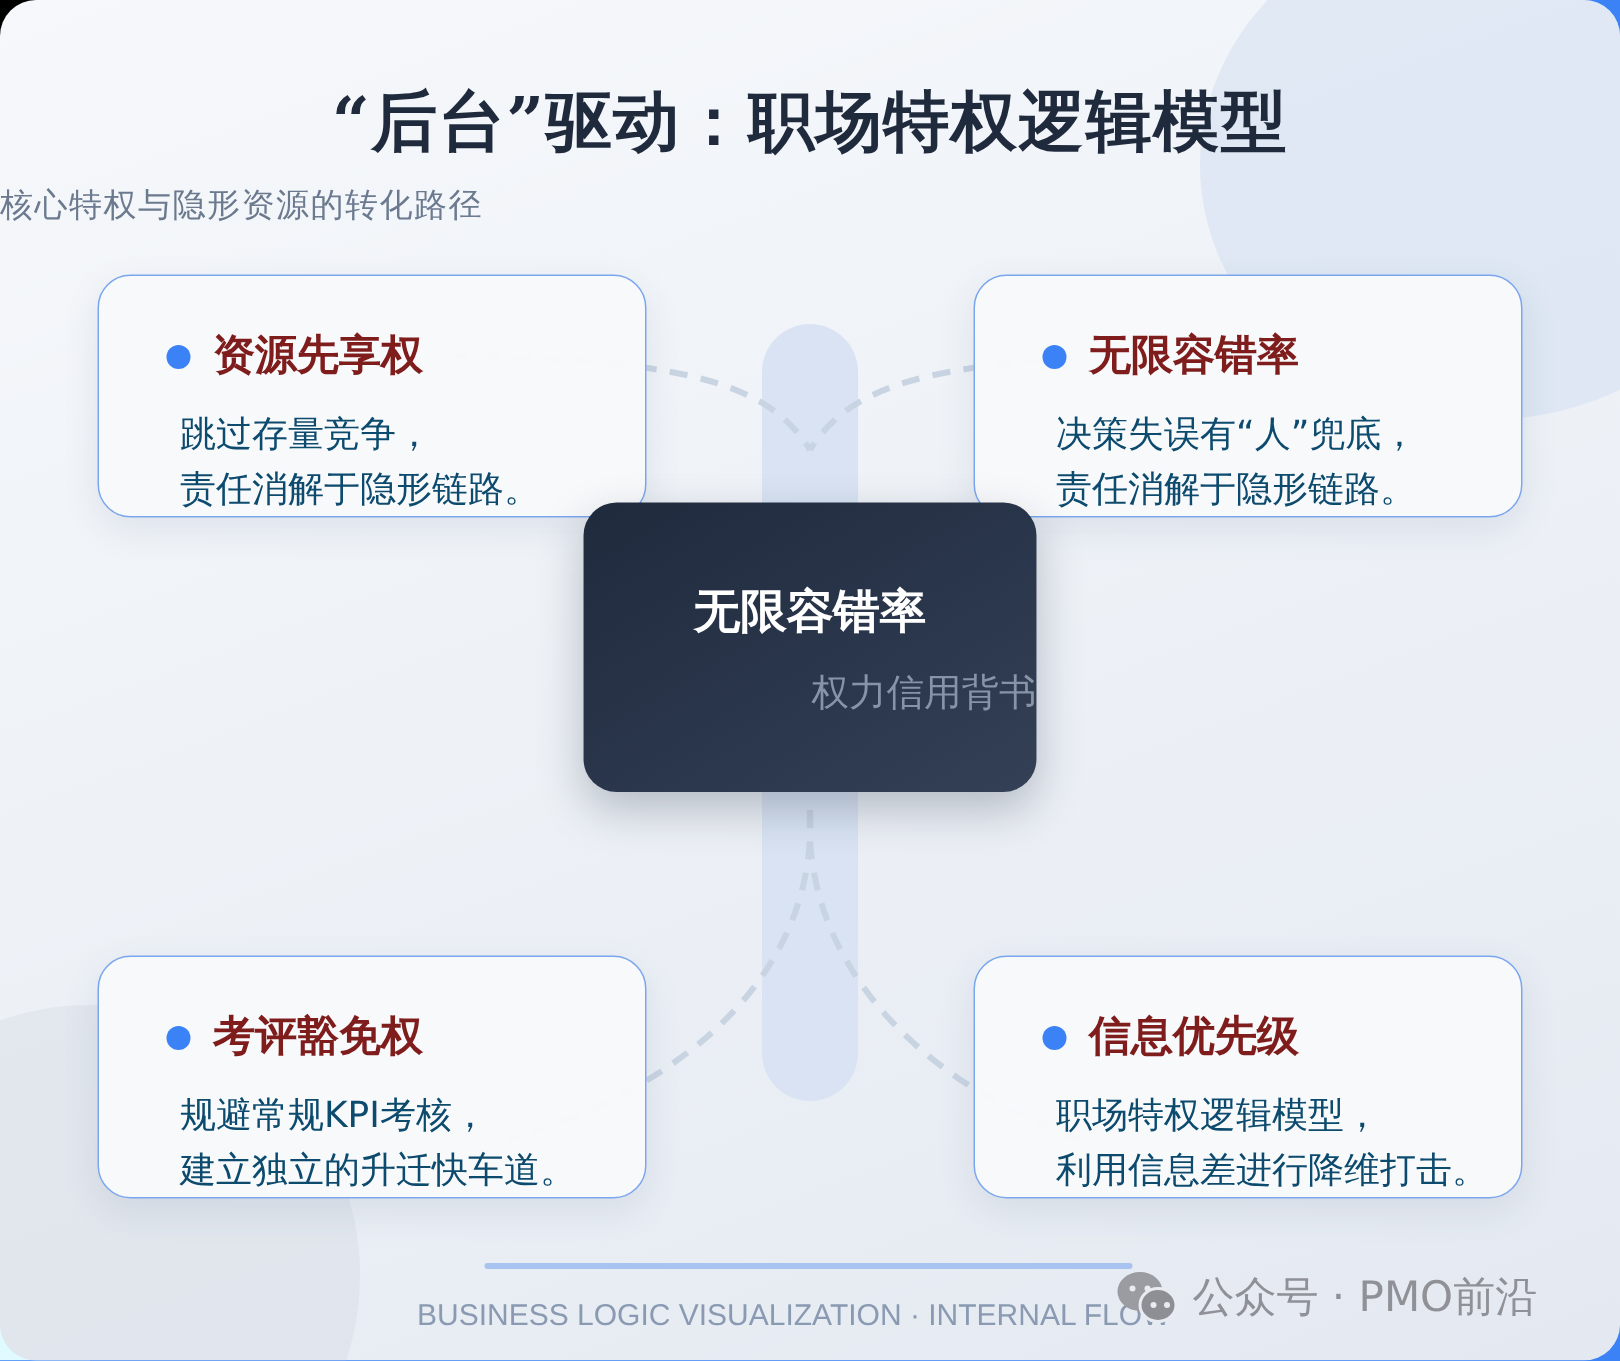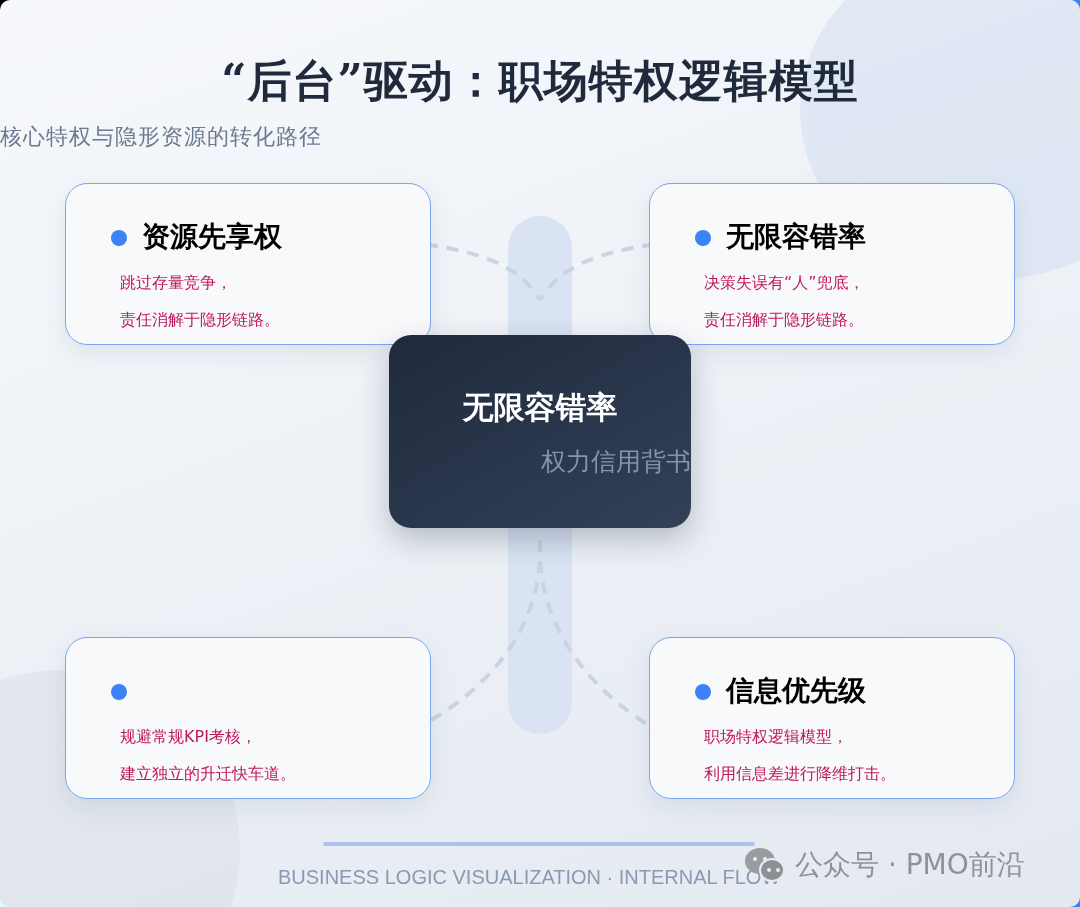--- a/index.html
+++ b/index.html
@@ -2,21 +2,21 @@
 <html><head>
 <meta charset="utf-8">
 <style>
   * { box-sizing: border-box; margin: 0; padding: 0; }
   html, body { width: 1080px; height: 907px; overflow: hidden; background: #3b82f6; }
   body { position: relative; font-family: "DejaVu Sans", "Liberation Sans", sans-serif; }
   .corner-bl { position: absolute; left: 0; bottom: 0; width: 60px; height: 60px; background: #e0fbff; }
   .corner-tl { position: absolute; left: 0; top: 0; width: 40px; height: 40px; background: #000; }
   .panel {
     position: absolute; left: 0; top: 0; width: 1080px; height: 907px;
-    border-radius: 10px;
+    border-radius: 24px;
     background: linear-gradient(160deg, #f6f8fb 0%, #eef2f7 45%, #e4e9f1 100%);
     overflow: hidden;
   }
   .deco-circle-tr {
     position: absolute; left: 800px; top: -60px; width: 380px; height: 340px;
     border-radius: 50%; background: rgba(210,222,240,0.55);
   }
   .deco-circle-bl {
     position: absolute; left: -120px; top: 670px; width: 360px; height: 360px;
     border-radius: 50%; background: rgba(215,220,228,0.45);
@@ -41,24 +41,24 @@
     border: 1.5px solid #7aa6ee; border-radius: 22px;
     box-shadow: 0 8px 24px rgba(60,80,120,0.10);
   }
   .card .dot {
     position: absolute; left: 45px; top: 46px; width: 16px; height: 16px;
     border-radius: 50%; background: #3b82f6;
   }
   .card .card-title {
     position: absolute; left: 76px; top: 34px;
     font-family: "DejaVu Serif", "Liberation Serif", serif;
-    font-size: 28px; font-weight: bold; color: #000000;
+    font-size: 28px; font-weight: bold; color: #7f1d1d;
   }
   .card .card-line {
-    position: absolute; left: 54px; font-size: 16px; color: #be185d;
+    position: absolute; left: 54px; font-size: 24px; color: #0c4a6e;
   }
   .card .l1 { top: 89px; }
   .card .l2 { top: 126px; }
   .core {
     position: absolute; left: 389px; top: 335px; width: 302px; height: 193px;
     border-radius: 22px;
     background: linear-gradient(150deg, #1f2a3d 0%, #2a364b 55%, #334056 100%);
     box-shadow: 0 12px 30px rgba(20,30,50,0.25);
   }
   .core-title {
@@ -122,20 +122,21 @@
 
   <div class="card" style="left:649px; top:183px;">
     <div class="dot"></div>
     <div class="card-title">无限容错率</div>
     <div class="card-line l1">决策失误有“人”兜底，</div>
     <div class="card-line l2">责任消解于隐形链路。</div>
   </div>
 
   <div class="card" style="left:65px; top:637px;">
     <div class="dot"></div>
+    <div class="card-title">考评豁免权</div>
     <div class="card-line l1">规避常规KPI考核，</div>
     <div class="card-line l2">建立独立的升迁快车道。</div>
   </div>
 
   <div class="card" style="left:649px; top:637px;">
     <div class="dot"></div>
     <div class="card-title">信息优先级</div>
     <div class="card-line l1">职场特权逻辑模型，</div>
     <div class="card-line l2">利用信息差进行降维打击。</div>
   </div>

